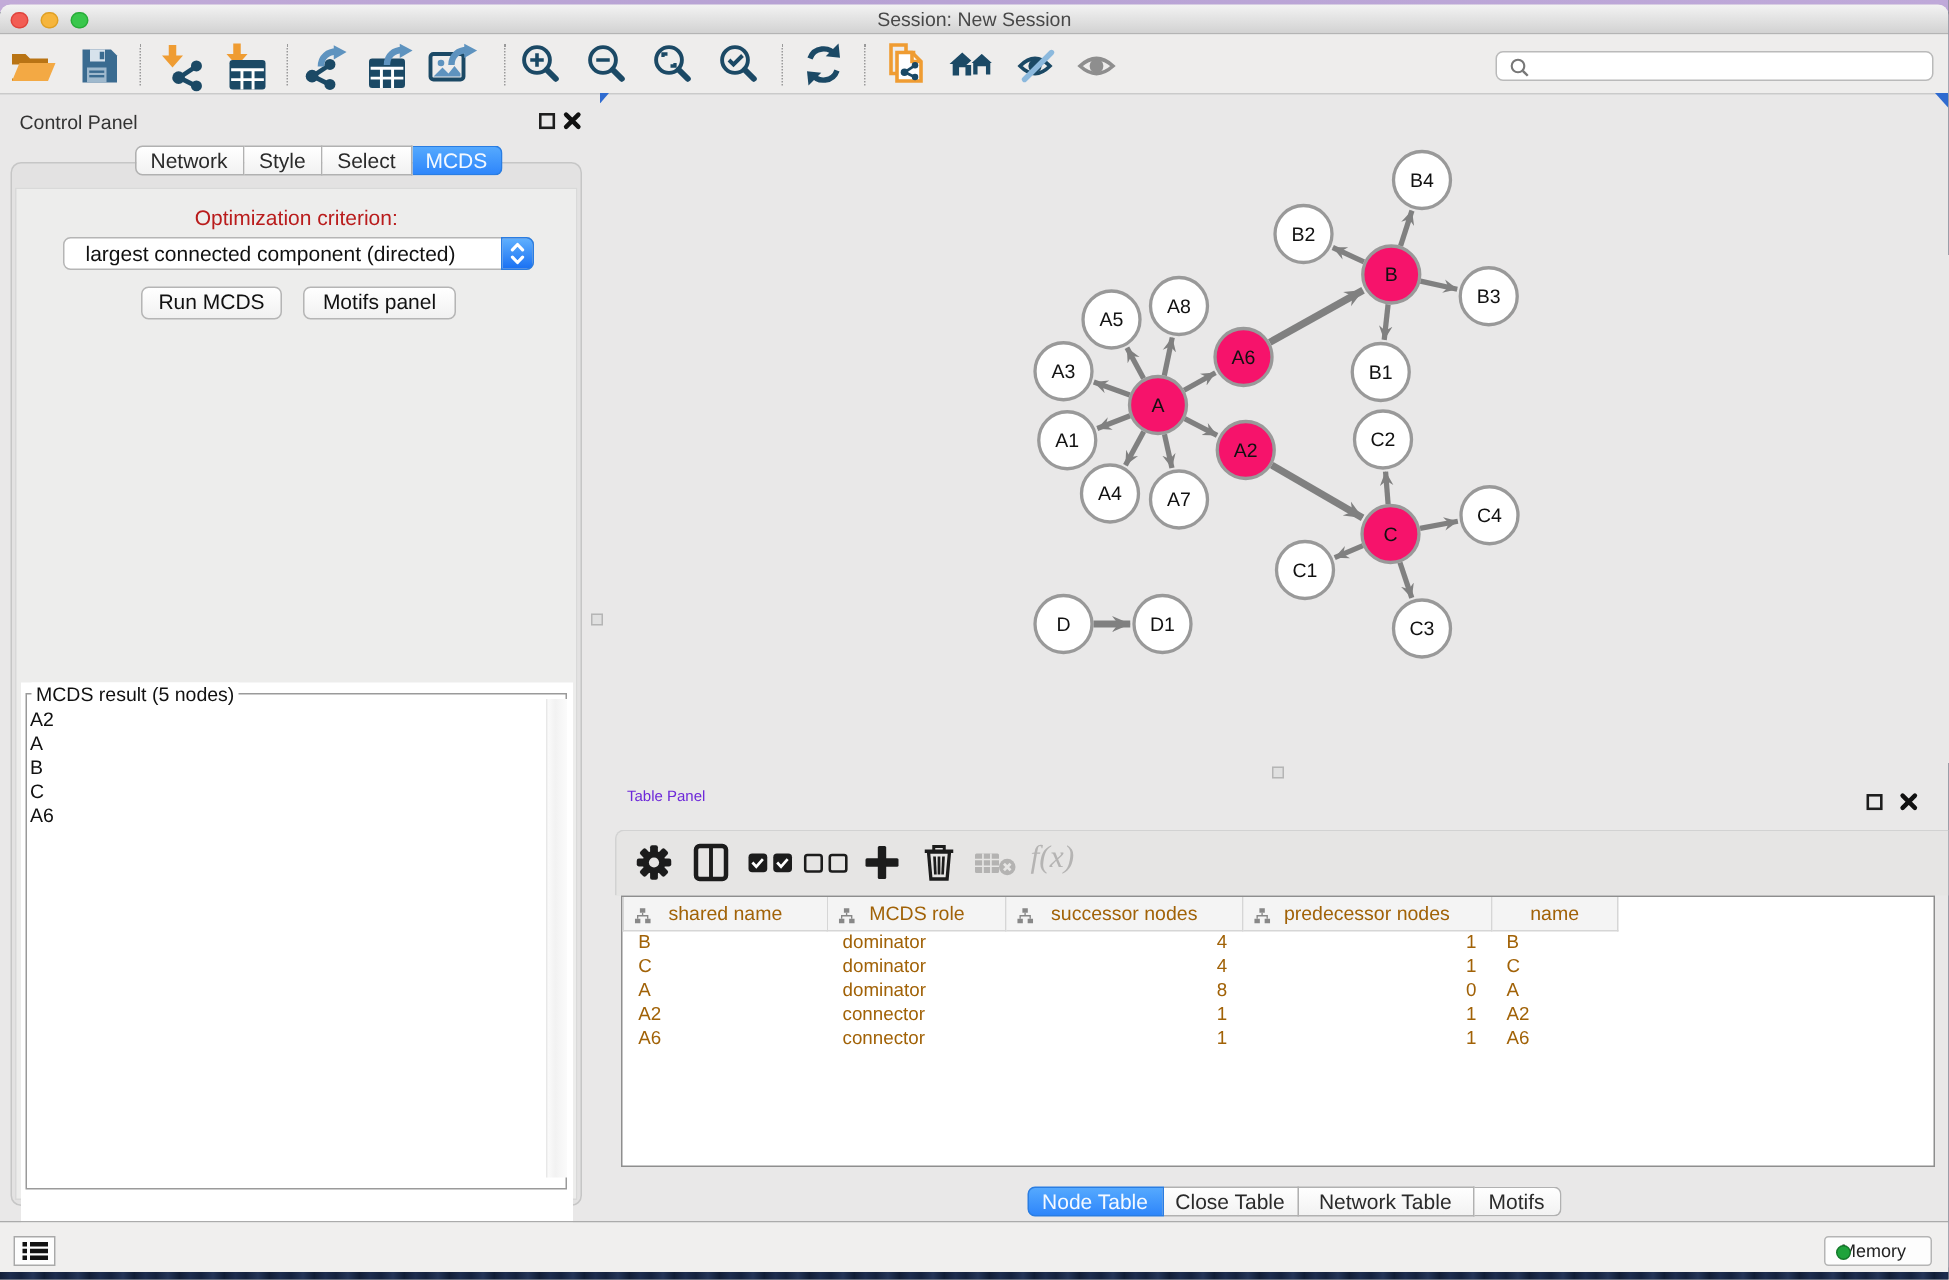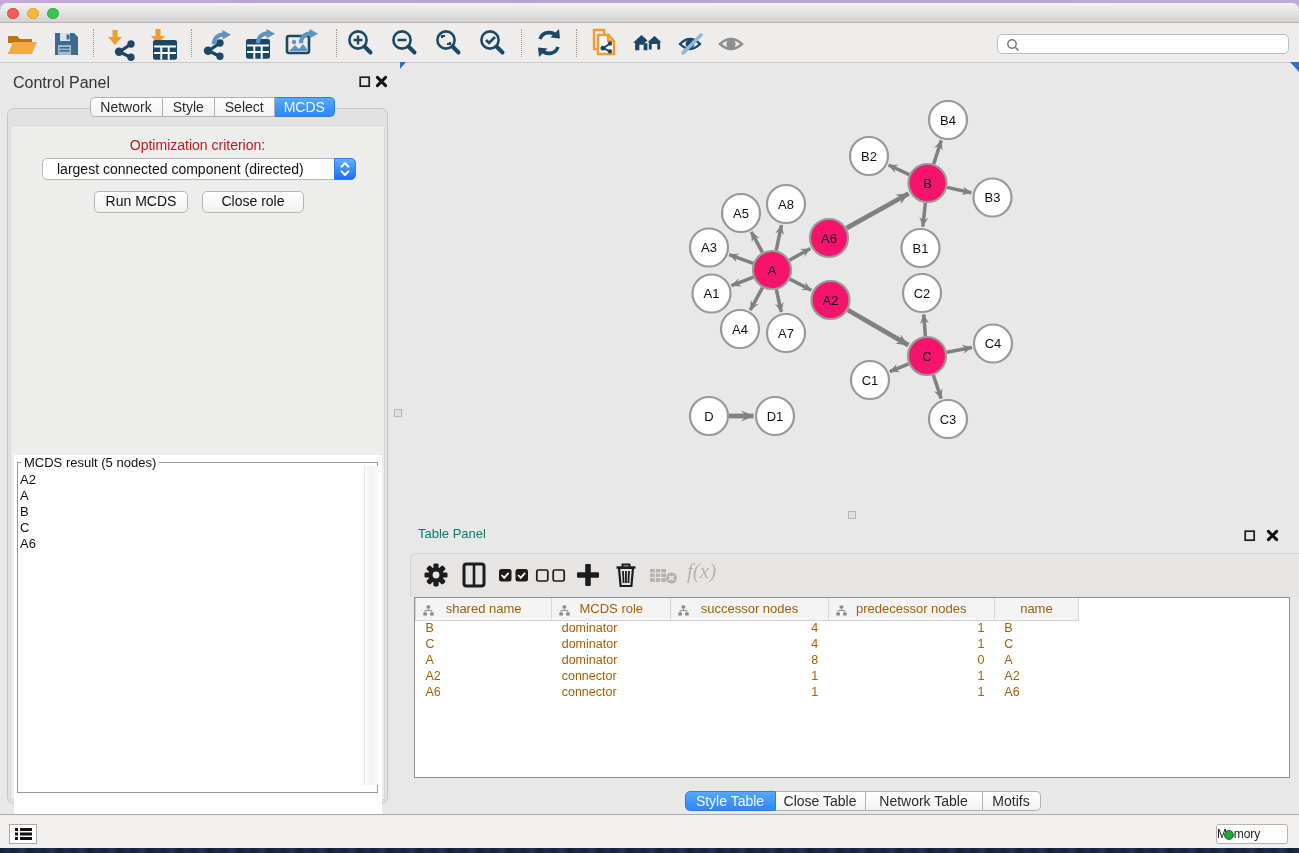--- a/index.html
+++ b/index.html
@@ -19,24 +19,24 @@
 #titlebar .title { position:absolute; top:2px; width:100%; text-align:center; font-size:13px; color:#484848; }
 
 #toolbar { position:absolute; left:0; top:20px; width:100%; height:40px; background:#eeeDec; border-bottom:1px solid #cacaca; }
 .tsep { position:absolute; top:6px; height:28px; width:0; border-left:1px dotted #9a9a9a; }
 .ticon { position:absolute; top:0; }
 #searchbox { position:absolute; left:997px; top:11px; width:292px; height:20px; background:#fff; border:1px solid #bababa; border-radius:5px; }
 
 #statusline { position:absolute; left:0; top:811px; width:100%; height:0; border-top:1px solid #ababab; }
 #statusbar { position:absolute; left:0; top:812px; width:100%; height:33px; background:#f0efee; }
 #listbtn { position:absolute; left:9px; top:9px; width:28px; height:20px; background:#fdfdfd; border:1px solid #a9a9a9; }
-#membtn { position:absolute; right:11px; top:9px; width:72px; height:20px; background:#fdfdfd; border:1px solid #b5b5b5; border-radius:3px; font-size:12px; color:#222; line-height:18px; text-align:left; padding-right:6px; }
+#membtn { position:absolute; right:11px; top:9px; width:72px; height:20px; background:#fdfdfd; border:1px solid #b5b5b5; border-radius:3px; font-size:12px; color:#222; line-height:18px; text-align:center; padding-right:6px; }
 #membtn .dot { position:absolute; left:7px; top:4.5px; width:10px; height:10px; border-radius:50%; background:#1fa33c; border:1px solid #157a2b; }
 
-#cp-title { position:absolute; left:13px; top:71px; font-size:16px; color:#333; }
+#cp-title { position:absolute; left:13px; top:71px; font-size:13px; color:#333; }
 #cp-tabbox { position:absolute; left:7px; top:105px; width:381px; height:696px; background:#e3e2e2; border:1px solid #c6c6c6; border-radius:7px; }
 #cp-inner { position:absolute; left:10px; top:122px; width:375px; height:675px; background:#ededec; border:1px solid #d9d9d9; }
 .tabrow { position:absolute; display:flex;margin-left:12px; }
 .tab { height:20px; background:linear-gradient(#ffffff,#f2f2f2); border:1px solid #b1b1b1; border-left:none; font-size:14px; color:#2b2b2b; text-align:center; line-height:19px; }
 .tab.first { border-left:1px solid #b1b1b1; border-radius:5px 0 0 5px; }
 .tab.last { border-radius:0 5px 5px 0; }
 .tab.sel { background:linear-gradient(#55a9fe,#2e86fb); color:#f4f9ff; border-color:#2a7de2; }
 #opt-label { position:absolute; left:10px; top:134px; width:375px; text-align:center; font-size:14px; color:#b91c1c; }
 #combo { position:absolute; left:42px; top:155px; width:314px; height:22px; background:#fff; border:1px solid #b5b5b5; border-radius:5px; font-size:14px; color:#111; line-height:20px; padding-left:14px; }
 #combo .cap { position:absolute; right:-1px; top:-1px; width:22px; height:22px; border-radius:0 5px 5px 0; background:linear-gradient(#5fb0fe,#1a71f3); border:1px solid #2a7de2; }
@@ -49,39 +49,40 @@
 #mcds-scroll { position:absolute; right:4px; top:11px; width:14px; height:319px; background:linear-gradient(90deg,#fbfbfb,#f2f2f2 40%,#fbfbfb); border-left:1px solid #e8e8e8; }
 
 #netwin { position:absolute; left:403px; top:60px; width:895px; height:449px; background:#fff; border:1px solid #9a9a9a; border-radius:5px 5px 0 0; box-shadow:0 1px 3px rgba(0,0,0,0.25); }
 #net-titlebar { position:absolute; left:0; top:0; width:100%; height:22px; background:linear-gradient(#f2f2f2,#d8d8d8 75%,#cfcfcf); border-bottom:1px solid #a8a8a8; border-radius:5px 5px 0 0; }
 #net-titlebar .tl { top:5px; width:12px; height:12px; }
 #net-titlebar .t1 { left:9px; background:#f25d54; border:1px solid #e0443c; }
 #net-titlebar .t2 { left:28px; background:#f6b53c; border:1px solid #e0a024; }
 #net-titlebar .t3 { left:48px; background:#39c74c; border:1px solid #28ad38; }
 #net-titlebar .title { position:absolute; top:3px; width:100%; text-align:center; font-size:13px; color:#353535; }
 
-#tp-title { position:absolute; left:418px; top:523px; font-size:13px; color:#0f766e; }
+#tp-title { position:absolute; left:418px; top:523px; font-size:10px; color:#6d28d9; }
 #tp-toolbar { position:absolute; left:410px; top:550px; width:952px; height:44px; background:#e6e5e4; border:1px solid #d2d2d2; border-radius:6px 6px 0 0; border-bottom:none; }
 #tp-table { position:absolute; left:414px; top:594px; width:876px; height:181px; background:#fff; border:1px solid #8e8e8e; }
 #tp-table table { border-collapse:collapse; font-size:12.5px; color:#a16207; width:664px; table-layout:fixed; }
 #tp-table th { height:22px; font-weight:normal; font-size:13px; background:#f4f4f4; border:1px solid #d6d6d6; border-top:none; position:relative; }
 #tp-table td { height:15.9px; padding:0 10px; overflow:hidden; white-space:nowrap; }
 .num { text-align:right; padding-right:10px !important; }
 .hicon { position:absolute; left:7px; top:6px; }
 .divider-knob { position:absolute; width:8px; height:8px; background:#e0e0e0; border:1px solid #b5b5b5; }
 </style>
 </head>
 <body>
 <div id="wallpaper-top"></div>
 <div id="wallpaper-bottom"></div>
 <div id="win">
   <div id="titlebar">
     <div class="tl t1"></div>
       <div class="tl t2"></div>
       <div class="tl t3"></div>
+    <div class="title">Session: New Session</div>
   </div>
   <div id="toolbar">
     <div class="tsep" style="left:93px;"></div>
       <div class="tsep" style="left:191px;"></div>
       <div class="tsep" style="left:336px;"></div>
       <div class="tsep" style="left:521px;"></div>
       <div class="tsep" style="left:576px;"></div>
       <svg class="ticon" style="left:3px; top:5px;" width="36" height="32" viewBox="0 0 36 32">
         <path d="M5,8 h9 l3,3 h12 v4 h-24 z" fill="#b97414"></path>
         <path d="M5,8 v18 h2 l-2,-2 z" fill="#b97414"></path>
@@ -240,21 +241,21 @@
   </div>
   <div id="opt-label">Optimization criterion:</div>
   <div id="combo">largest connected component (directed)
     <div class="cap">
       <svg width="20" height="20" viewBox="0 0 20 20">
           <path d="M6.6 7.6 L10 4 L13.4 7.6 M6.6 12.4 L10 16 L13.4 12.4" fill="none" stroke="#fff" stroke-width="2.1" stroke-linejoin="round" stroke-linecap="round"></path>
         </svg>
     </div>
   </div>
   <div class="btn" style="left:94px; top:188px; width:94px;">Run MCDS</div>
-  <div class="btn" style="left:202px; top:188px; width:102px;">Close role</div>
+  <div class="btn" style="left:202px; top:188px; width:102px;">Motifs panel</div>
   <div id="mcds-wrap">
     <div id="mcds-border"></div>
     <div id="mcds-legend">MCDS result (5 nodes)</div>
     <div id="mcds-list">A2<br>A<br>B<br>C<br>A6</div>
     <div id="mcds-scroll"></div>
   </div>
 
   <div style="position:absolute; left:400px; top:59px; width:6px; height:7px; background:#2f6bd0; clip-path:polygon(0 0, 100% 0, 0 100%);"></div>
 
   <svg width="894" height="425" style="position:absolute;left:404px;top:82px;">
@@ -471,21 +472,21 @@
             <td>A6</td>
             <td>connector</td>
             <td class="num">1</td>
             <td class="num">1</td>
             <td>A6</td>
           </tr>
     </tbody>
       </table>
   </div>
   <div class="tabrow" style="left:672.5px; top:788px; position:absolute;">
-    <div class="tab first sel" style="width:91px;">Style Table</div>
+    <div class="tab first sel" style="width:91px;">Node Table</div>
     <div class="tab" style="width:90px;">Close Table</div>
     <div class="tab" style="width:117px;">Network Table</div>
     <div class="tab last" style="width:58px;">Motifs</div>
   </div>
 
   <div id="statusline"></div>
   <div id="statusbar">
     <div id="listbtn">
       <svg width="26" height="18" viewBox="0 0 26 18">
         <rect x="5" y="3" width="3" height="3" fill="#111"></rect>

